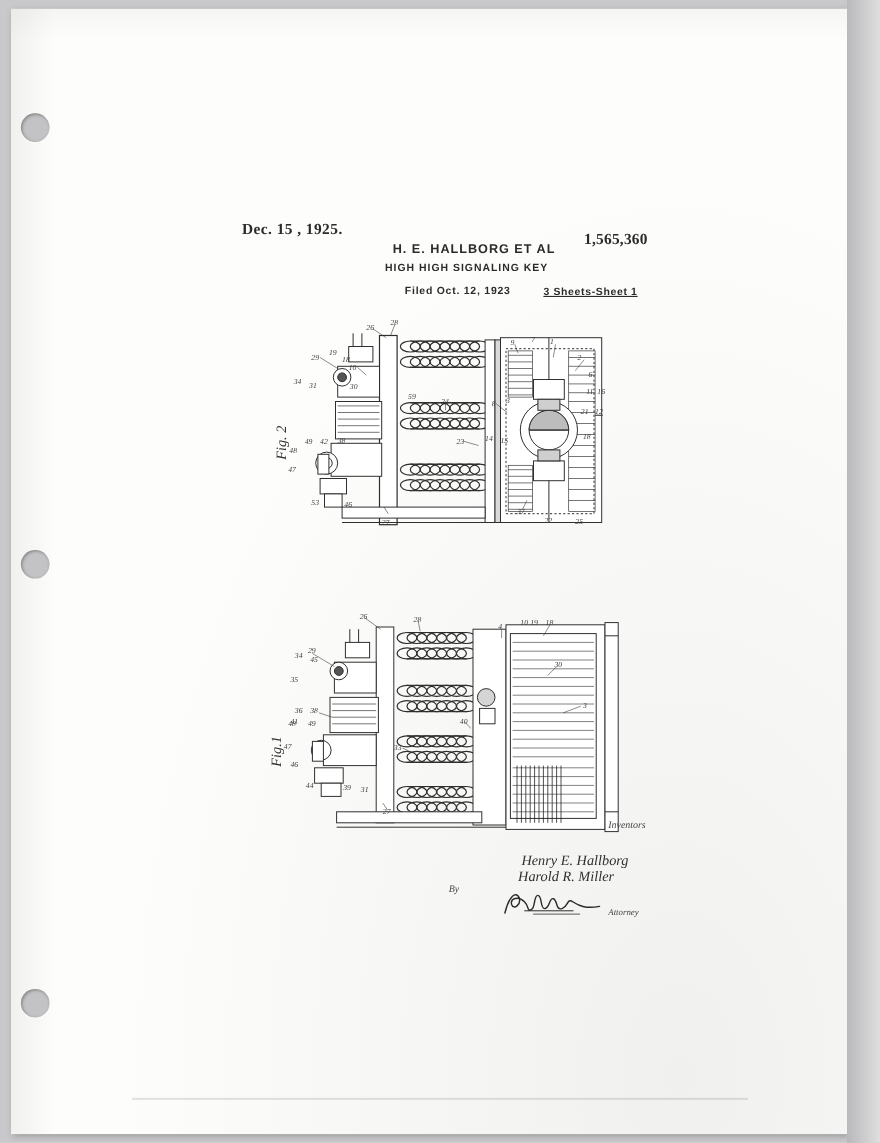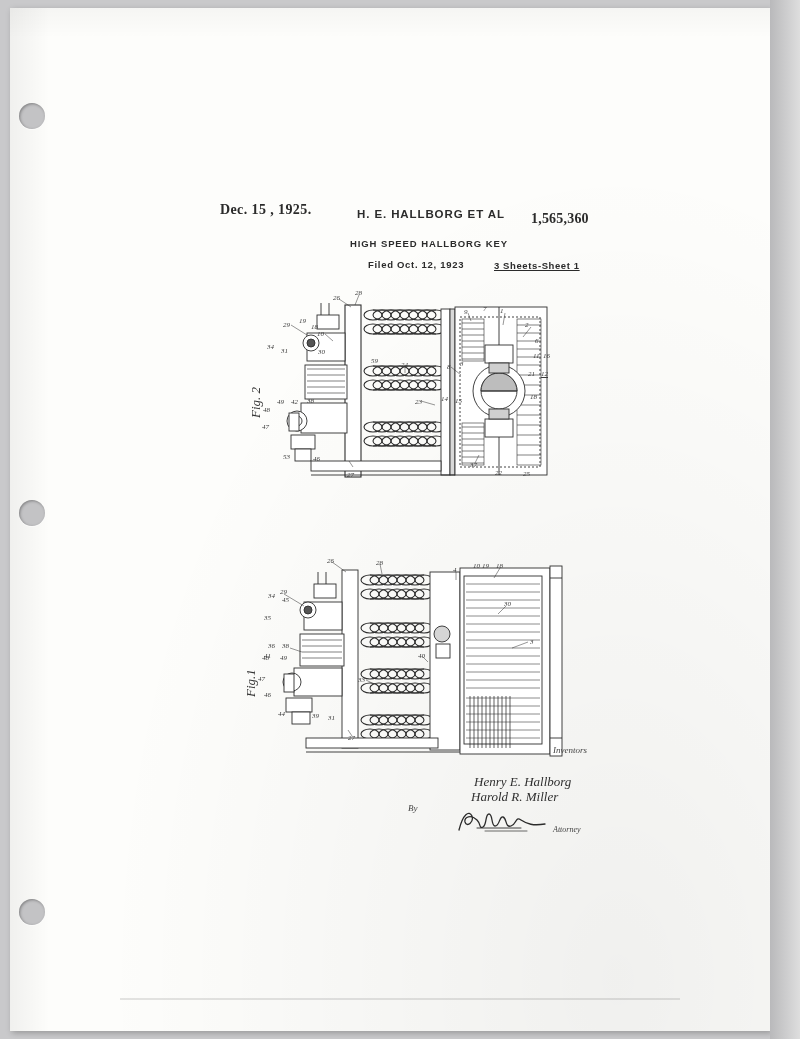--- a/index.html
+++ b/index.html
@@ -77,21 +77,21 @@
     font-weight: bold;
     letter-spacing: 0.4px;
   }
   #patent-number {
     left: 531px; top: 211px;
     font-size: 14px;
     font-weight: bold;
     letter-spacing: 0.2px;
   }
   #inventor-line {
-    left: 357px; top: 208px;
+    left: 357px; top: 221px;
     font-size: 11.5px;
     font-weight: bold;
     letter-spacing: 0.9px;
     font-family: "Liberation Sans", sans-serif;
   }
   #title-line {
     left: 350px; top: 238px;
     font-size: 9.5px;
     font-weight: bold;
     letter-spacing: 0.9px;
@@ -188,21 +188,21 @@
 <div id="paper-shade"></div>
 <div id="bottom-fold"></div>
 
 <div class="punch-hole" id="hole-1"></div>
 <div class="punch-hole" id="hole-2"></div>
 <div class="punch-hole" id="hole-3"></div>
 
 <div class="doc-text" id="patent-date">Dec. 15 , 1925.</div>
 <div class="doc-text" id="patent-number">1,565,360</div>
 <div class="doc-text" id="inventor-line">H. E. HALLBORG ET AL</div>
-<div class="doc-text" id="title-line">HIGH SPEED HALLBORG KEY</div>
+<div class="doc-text" id="title-line">HIGH HIGH SIGNALING KEY</div>
 <div class="doc-text" id="filed-line">Filed Oct. 12, 1923</div>
 <div class="doc-text" id="sheet-line">3 Sheets-Sheet 1</div>
 
 <div class="fig-caption" id="fig2-caption">Fig. 2</div>
 
 <div class="drawing" id="fig2-drawing">
 <svg width="330" height="240" viewBox="0 0 330 240" xmlns="http://www.w3.org/2000/svg">
   <g stroke="#2e2e2e" fill="none" stroke-width="0.9">
 
     <g stroke-width="1.1">

